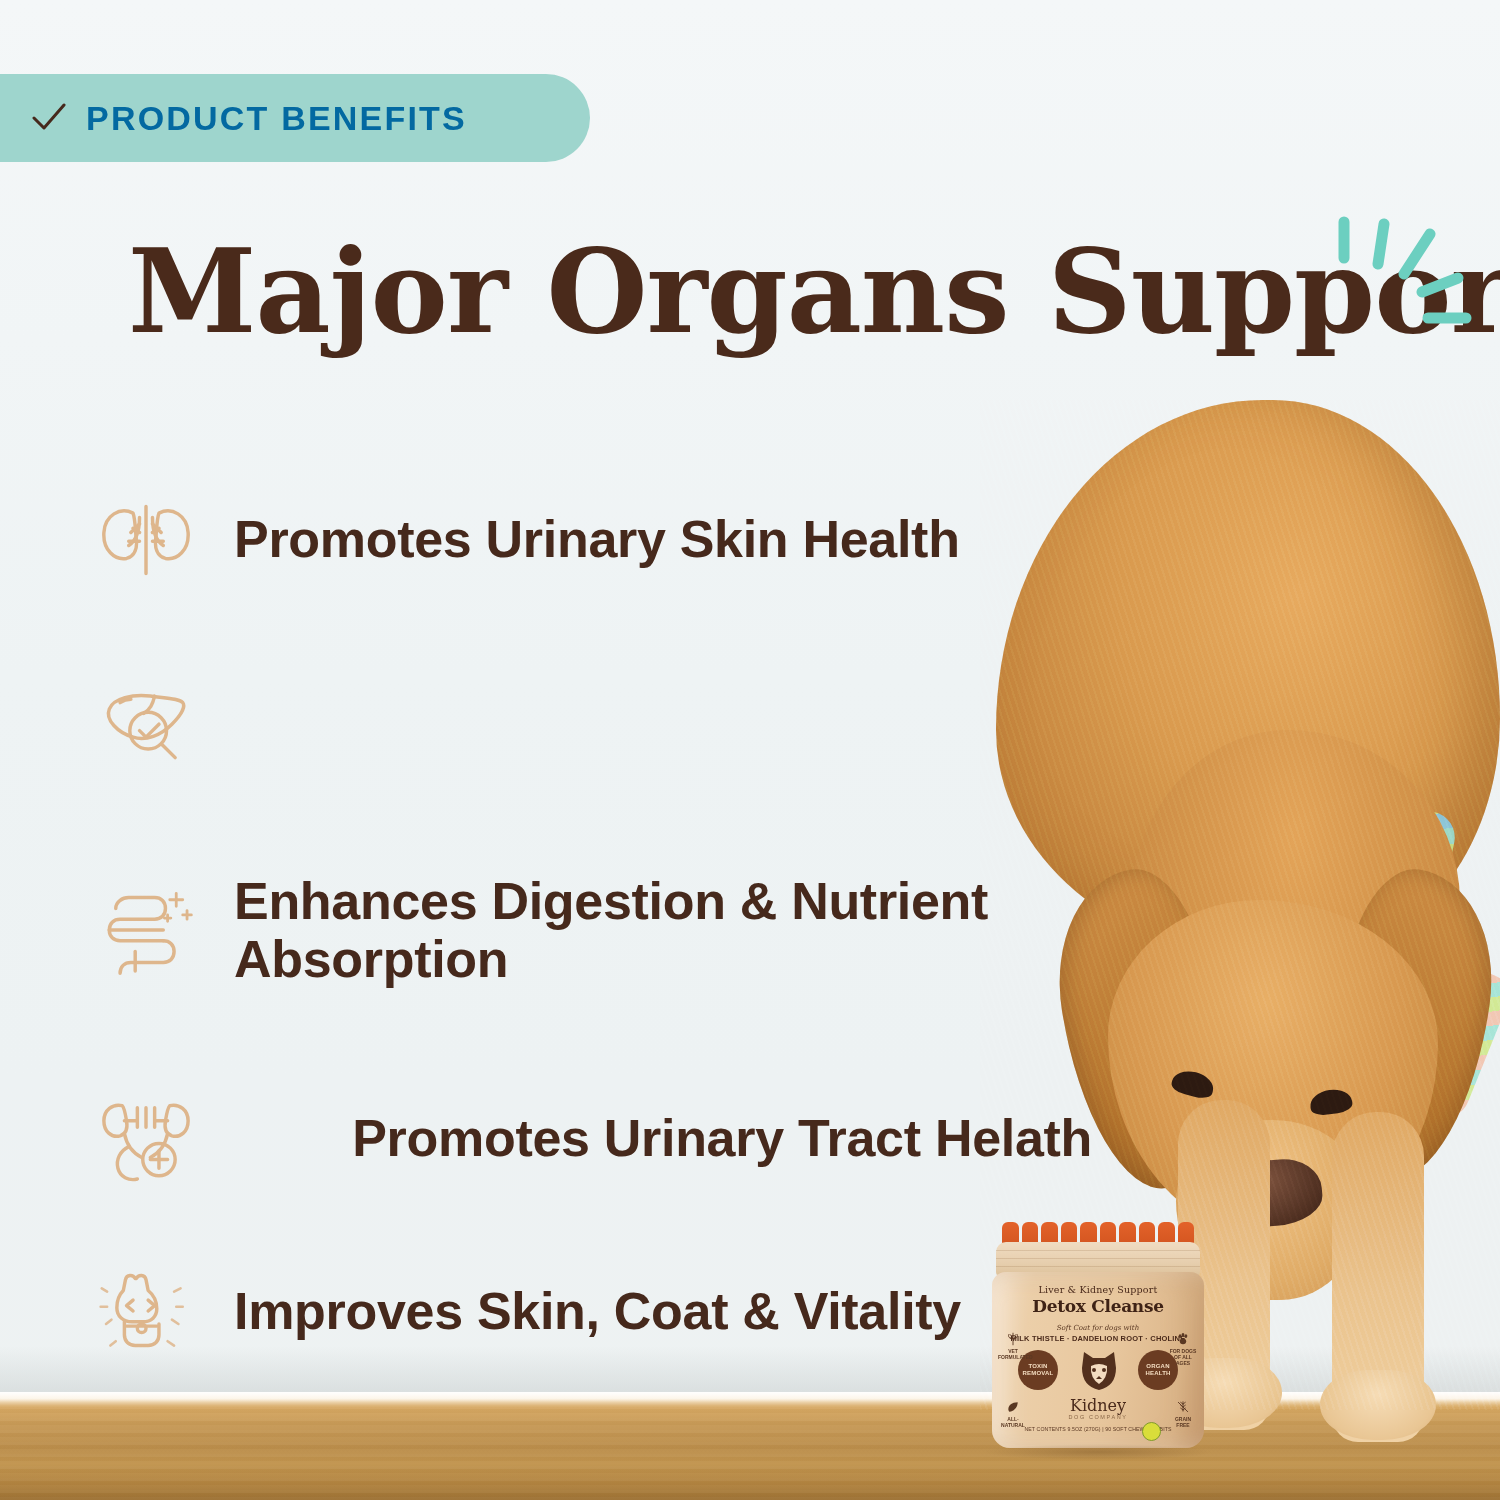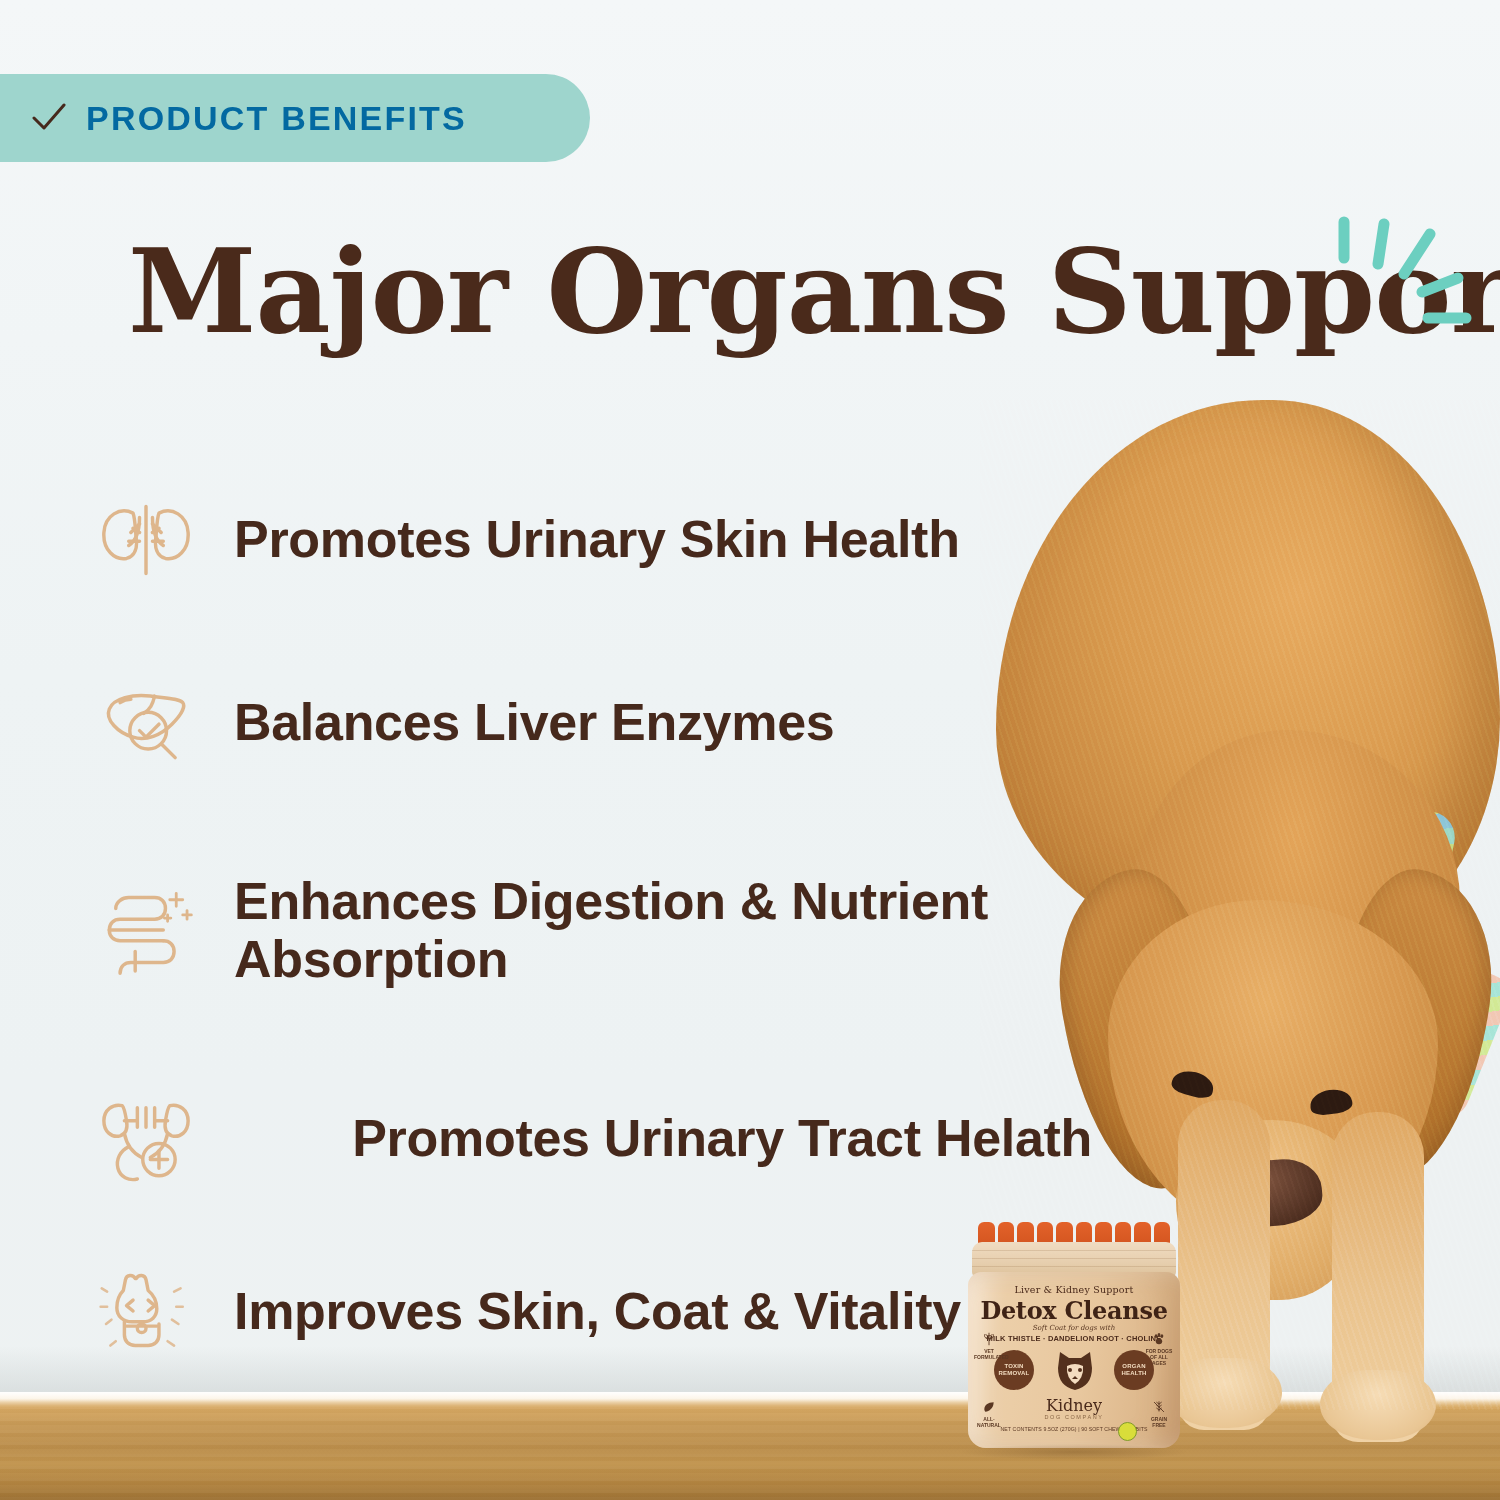--- a/index.html
+++ b/index.html
@@ -151,21 +151,21 @@
     background:repeating-linear-gradient(150deg,#f2c4b0 0 14px,#9fe4d6 14px 28px,#cfe98f 28px 42px);
     border-radius:22px;transform:rotate(22deg);opacity:.9;
   }
   .dog-fuzz{
     position:absolute;inset:0;
     background:repeating-linear-gradient(72deg,rgba(255,255,255,.055) 0 2px,rgba(150,95,35,.05) 2px 6px);
     mix-blend-mode:overlay;pointer-events:none;
   }
 
   
-  .jar{position:absolute;left:968px;top:1222px;width:200px;height:232px;}
+  .jar{position:absolute;left:992px;top:1222px;width:200px;height:232px;}
   .chews{
     position:absolute;left:10px;top:0;width:192px;height:26px;
     display:flex;gap:3px;overflow:hidden;
   }
   .chews i{
     flex:1;height:26px;background:linear-gradient(180deg,#e3622a,#d2541f);
     border-radius:6px 6px 3px 3px;display:block;
   }
   .lid{
     position:absolute;left:4px;top:20px;width:204px;height:36px;
@@ -185,21 +185,21 @@
     overflow:hidden;
   }
   .jar-sub{
     position:absolute;left:0;right:0;top:12px;text-align:center;
     font-family:"DejaVu Serif","Liberation Serif",serif;
     font-size:9.5px;color:#4a2a1b;letter-spacing:.2px;
   }
   .jar-title{
     position:absolute;left:0;right:0;top:24px;text-align:center;
     font-family:"DejaVu Serif","Liberation Serif",serif;font-weight:700;
-    font-size:24px;color:#3f2316;letter-spacing:-.3px;
+    font-size:17px;color:#3f2316;letter-spacing:-.3px;
   }
   .jar-chew{
     position:absolute;left:0;right:0;top:52px;text-align:center;
     font-family:"DejaVu Serif","Liberation Serif",serif;font-style:italic;
     font-size:7px;color:#5a3823;
   }
   .jar-ing{
     position:absolute;left:0;right:0;top:62px;text-align:center;
     font-size:7.5px;font-weight:700;color:#4a2a1b;letter-spacing:.2px;
   }
@@ -306,21 +306,20 @@
 
     <div class="brow r2">
       <svg class="ico" viewBox="0 0 100 100" fill="none" stroke="#deb68c" stroke-width="3.2" stroke-linecap="round" stroke-linejoin="round">
         <path d="M16 38c4-10 22-14 38-12 14 2 26 2 30 6 3 4-2 12-10 20-10 10-24 16-36 12-14-4-26-16-22-26z"></path>
         <path d="M58 26c-2 8-4 12-10 16"></path>
         <path d="M26 32c3-2 7-3 10-3"></path>
         <circle cx="52" cy="58" r="17"></circle>
         <path d="M44 58l6 6 12-12"></path>
         <path d="M65 71l12 12"></path>
       </svg>
-      <div class="btext">Balances Liver Enzymes</div>
     </div>
 
     <div class="brow r3">
       <svg class="ico" viewBox="0 0 100 100" fill="none" stroke="#deb68c" stroke-width="3.2" stroke-linecap="round" stroke-linejoin="round">
         <path d="M22 30c0-6 6-10 12-10h24c6 0 10 4 10 10s-4 10-10 10H26c-6 0-10 4-10 10s4 10 10 10h40"></path>
         <path d="M16 50h50"></path>
         <path d="M66 60c6 0 10 4 10 10s-4 10-10 10H36c-6 0-10 4-10 10"></path>
         <path d="M40 70v18"></path>
         <g stroke-width="2.6">
           <path d="M78 16v12M72 22h12"></path>

